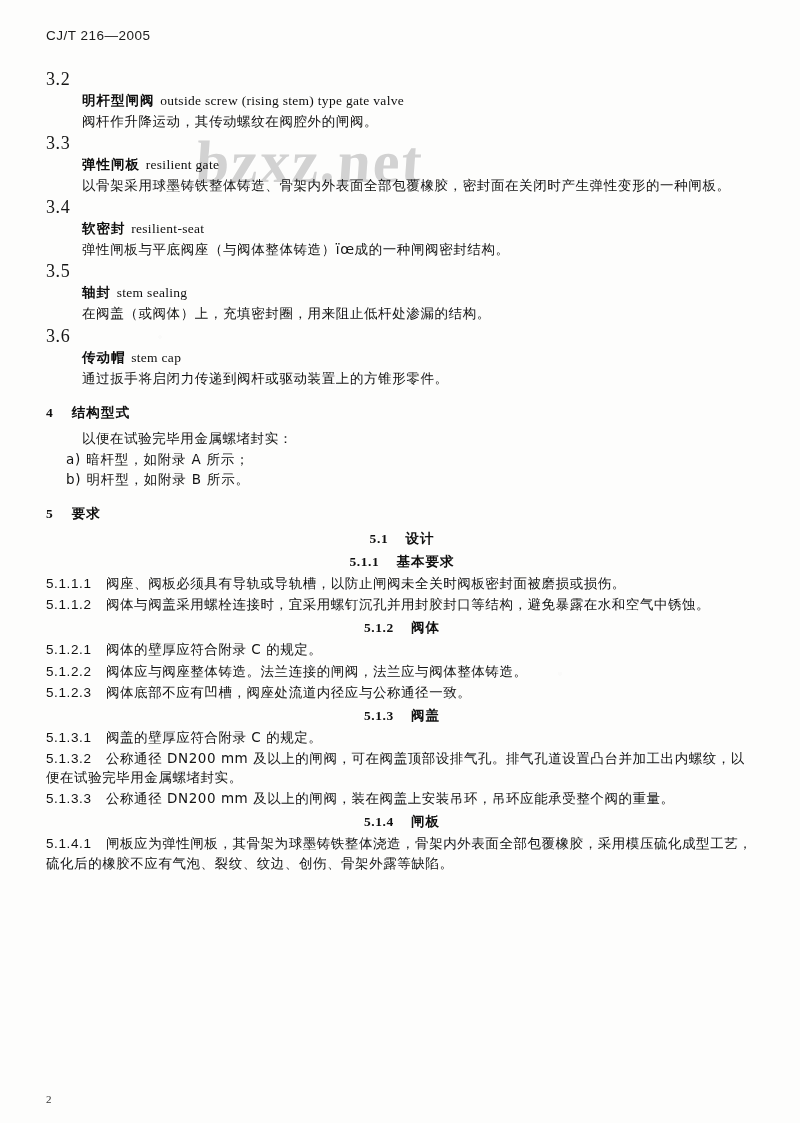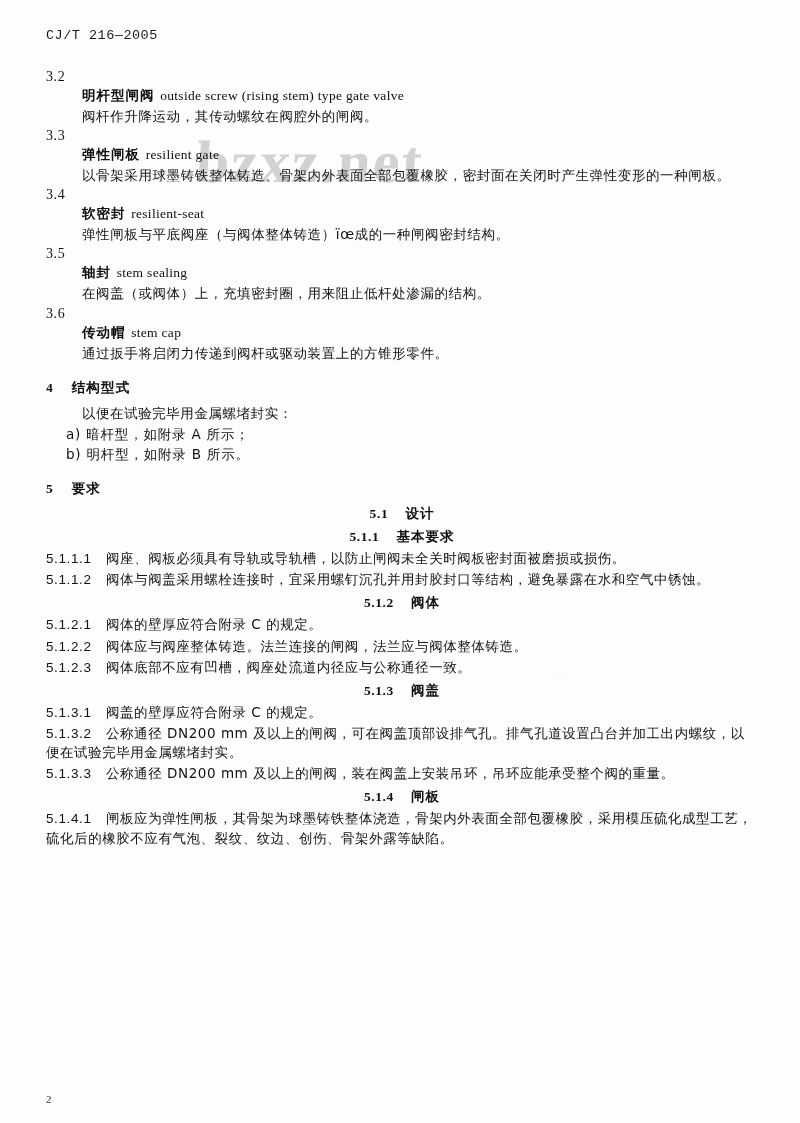--- a/index.html
+++ b/index.html
@@ -26,27 +26,27 @@
     position: absolute;
     left: 46px;
     top: 28px;
     width: 712px;
   }
   .std-header {
     font-size: 13.5px;
     letter-spacing: 0.5px;
     color: #1a1a1a;
     margin-bottom: 26px;
-    font-family: Liberation Mono, monospace;
+    font-family: Liberation Sans, sans-serif;
   }
   .blk {
     margin-bottom: 0;
   }
   .num {
-    font-size: 14px;
+    font-size: 18px;
     color: #151515;
     font-family: "Liberation Serif", serif;
     margin-bottom: 2px;
     letter-spacing: 0.6px;
   }
   .term {
     font-size: 13.5px;
     color: #0e0e0e;
     font-weight: bold;
     margin-left: 36px;

